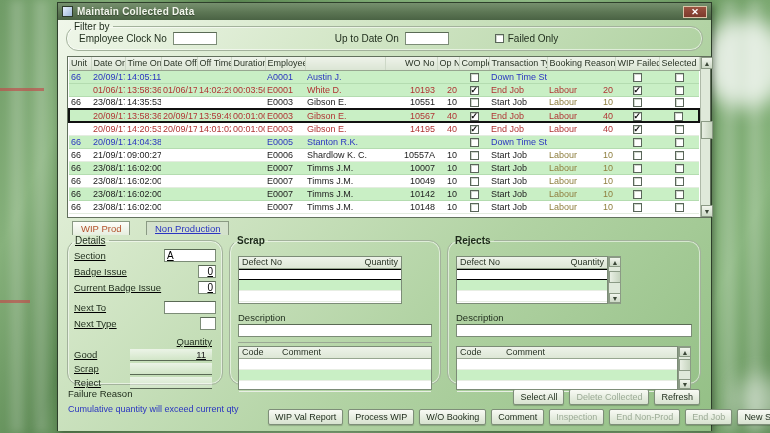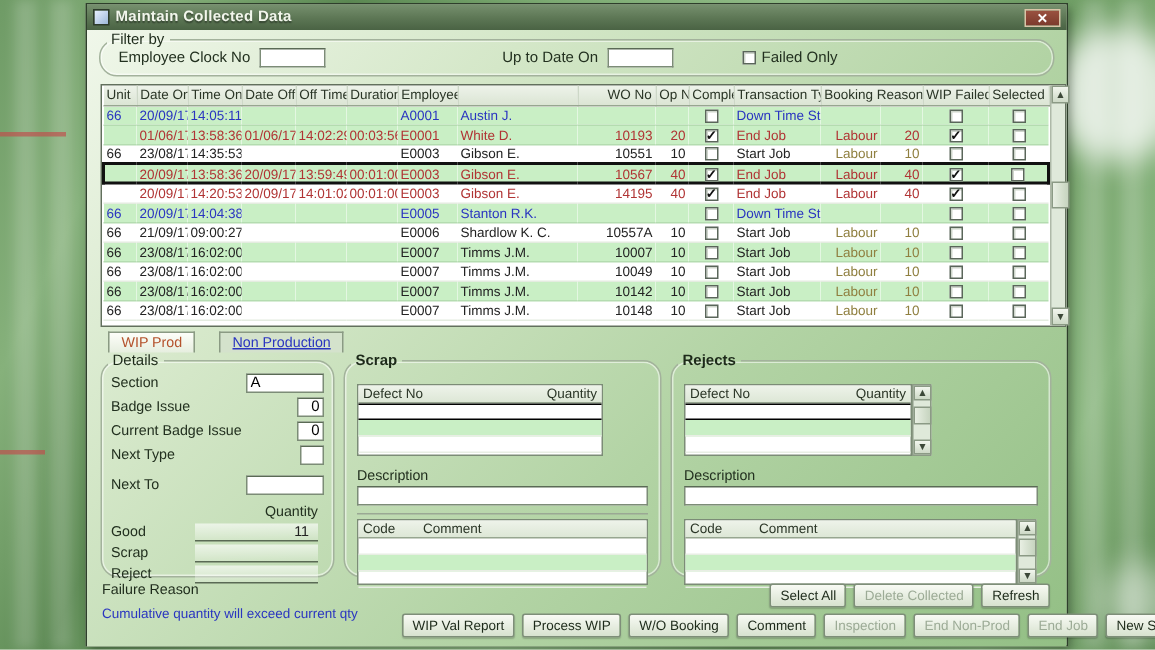--- a/index.html
+++ b/index.html
@@ -24,38 +24,38 @@
   .lbl { font-size:10px; color:#22301f; }
   .tb { background:#fff; border:1px solid #7c8c77; border-top-color:#5a6a55; height:13px; font-size:10px; font-family:"Liberation Sans",sans-serif; padding:0 2px; }
 
   .grid-wrap { position:absolute; left:9px; top:36px; width:644px; height:162px; border:1px solid #62705d; background:#fff; display:flex; }
   table.grid { border-collapse:collapse; table-layout:fixed; width:630px; align-self:flex-start; }
   .grid th { font-size:9px; font-weight:normal; color:#2a3526; text-align:left; background:linear-gradient(180deg,#eef3ea,#dbe5d4); border-bottom:1px solid #97a690; border-right:1px solid #cdd8c7; height:13px; padding:0 2px; white-space:nowrap; overflow:hidden; }
   .grid td { font-size:9px; color:#222; height:13px; padding:0 2px; white-space:nowrap; overflow:hidden; border-bottom:1px solid #e4ece0; }
   .grid tr.green td { background:#c9efc5; border-bottom-color:#b4dcb0; }
   .grid tr.fg-blue td { color:#2a35c0; }
   .grid tr.fg-red td { color:#b03434; }
-  .grid td.olive { color:#8f7f3f;text-align:right; }
+  .grid td.olive { color:#8f7f3f; }
   .grid tr.current td { border-top:2px solid #111; border-bottom:2px solid #111; }
   .grid tr.current td:first-child { border-left:2px solid #111; }
   .grid tr.current td:last-child { border-right:2px solid #111; }
   .grid th.r, .grid td:nth-child(9), .grid td:nth-child(10), .grid td:nth-child(14) { text-align:right; }
   .grid td:nth-child(11), .grid td:nth-child(15), .grid td:nth-child(16) { text-align:center; }
   .cb { display:inline-block; width:9px; height:9px; background:#fff; border:1px solid #5a665a; box-shadow:inset 1px 1px 0 #cfd6cc; position:relative; vertical-align:middle; }
   .cb.on::after { content:"✓"; position:absolute; left:0; top:-2px; font-size:9px; color:#111; font-weight:bold; }
 
   .vscroll { width:13px; background:#dfe9da; border-left:1px solid #aeb9a8; position:relative; }
   .sbtn { position:absolute; left:0; width:12px; height:12px; background:linear-gradient(180deg,#f2f6ee,#cdd9c6); border:1px solid #8b9a85; font-size:7px; line-height:11px; text-align:center; color:#3c4838; }
   .sthumb { position:absolute; left:0; width:12px; background:linear-gradient(90deg,#e8efe3,#c6d4bf); border:1px solid #8b9a85; }
 
   .tab { position:absolute; height:14px; font-size:9.5px; padding:1px 8px; top:201px; border:1px solid #8a9a83; border-bottom:none; }
   .tab.active { left:14px; background:linear-gradient(180deg,#fdfef9,#e6eedf); color:#b4522c; z-index:2;text-align:right; }
   .tab.inactive { left:88px; background:#d4e2cc; color:#2a35c0; text-decoration:underline; }
 
-  .details-box { left:9px; top:215px; width:156px; height:150px; }
+  .details-box { left:9px; top:215px; width:156px; height:150px;text-decoration:underline; }
   .frow { display:flex; align-items:center; margin:2px 6px 0 6px; height:14px; }
   .frow .lbl { flex:1; font-size:9.5px; }
   .qty-head { text-align:right; font-size:9.5px; color:#22301f; margin:6px 10px 0 0; }
   .qrow { display:flex; align-items:center; margin:1px 10px 0 6px; height:13px; }
   .qrow .lbl { flex:1; font-size:9.5px; }
   .qval { width:82px; border-bottom:1px solid #5a6a55; background:linear-gradient(180deg,rgba(255,255,255,.65),rgba(255,255,255,.2)); font-size:9.5px; text-align:right; padding:0 6px 0 2px; height:12px; color:#222; }
 
   .sub-table { position:absolute; background:#fff; border:1px solid #7c8c77; }
   .sub-head { display:flex; background:linear-gradient(180deg,#eef3ea,#dde7d6); border-bottom:1px solid #97a690; font-size:9px; color:#2a3526; height:12px; padding:0 3px; }
   .sub-row { height:11px; border-bottom:1px solid #e8eee4; }
@@ -365,27 +365,27 @@
         <input class="tb" style="width: 52px;" value="A">
       </div>
       <div class="frow">
         <span class="lbl">Badge Issue</span>
         <input class="tb" style="width: 18px; text-align: right;" value="0">
       </div>
       <div class="frow">
         <span class="lbl">Current Badge Issue</span>
         <input class="tb" style="width: 18px; text-align: right;" value="0">
       </div>
+      <div class="frow" style="margin-top:6px;">
+        <span class="lbl">Next To</span>
+        <input class="tb" style="width: 52px;" value="">
+      </div>
       <div class="frow">
         <span class="lbl">Next Type</span>
         <input class="tb" style="width: 16px;" value="">
-      </div>
-      <div class="frow" style="margin-top:6px;">
-        <span class="lbl">Next To</span>
-        <input class="tb" style="width: 52px;" value="">
       </div>
       <div class="qty-head">Quantity</div>
       <div class="qrow">
         <span class="lbl">Good</span>
         <span class="qval">11</span>
       </div>
       <div class="qrow">
         <span class="lbl">Scrap</span>
         <span class="qval"></span>
       </div>

